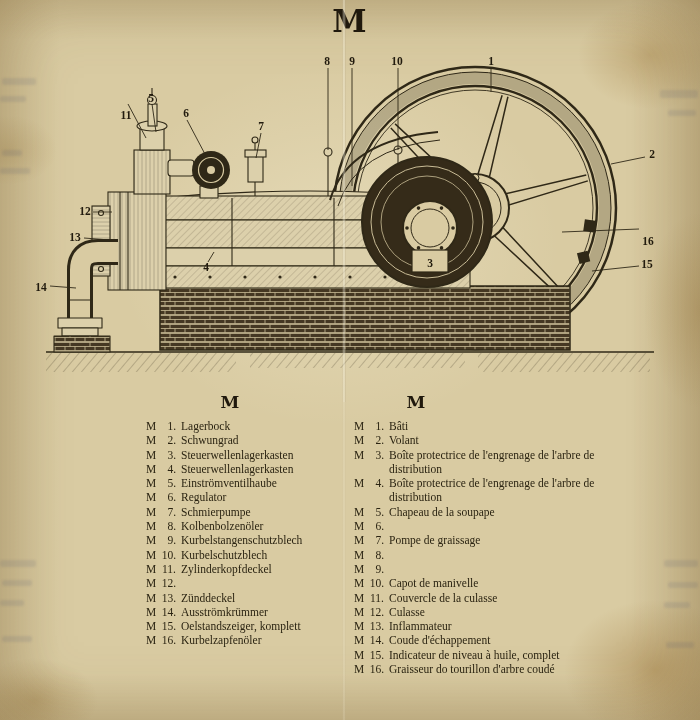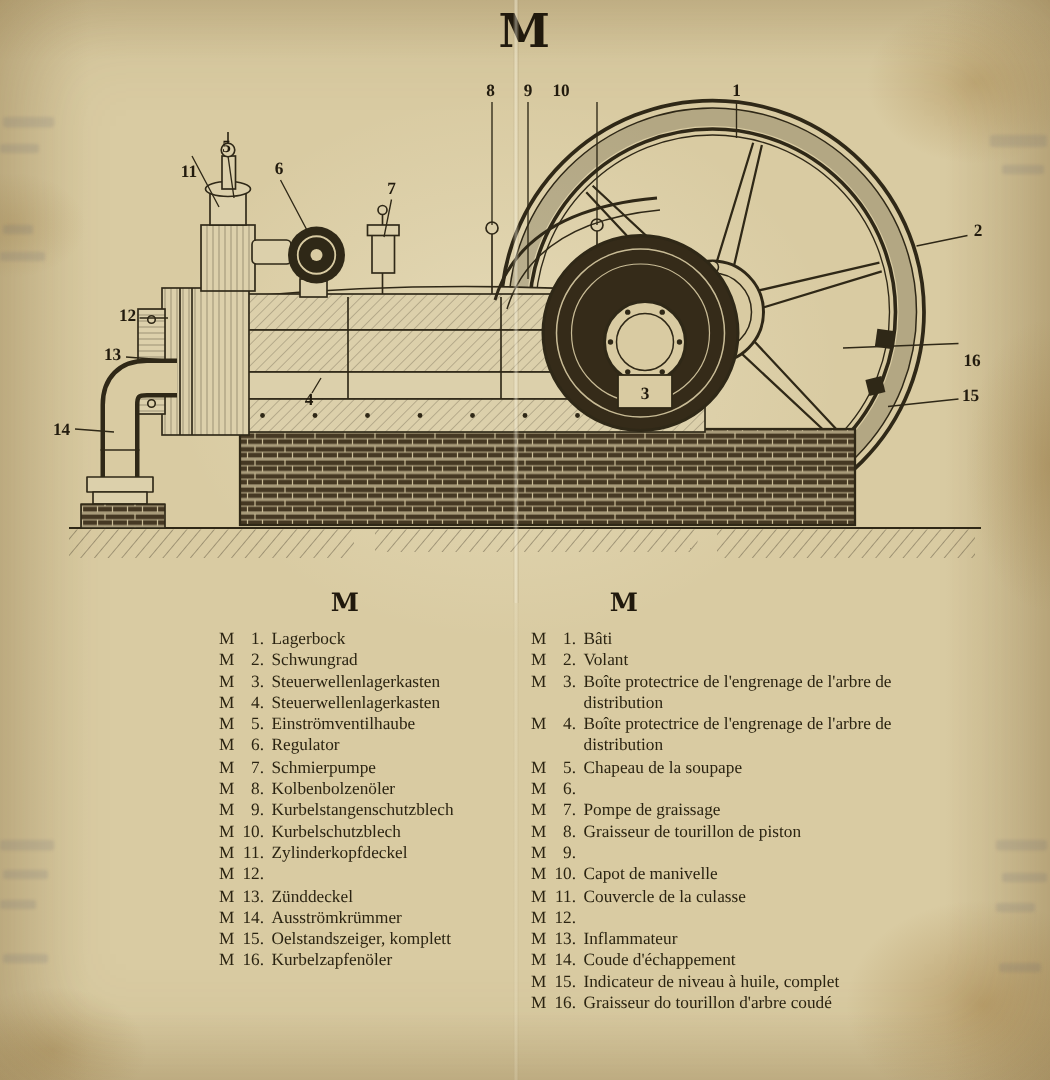--- a/index.html
+++ b/index.html
@@ -252,21 +252,21 @@
       M93 212 L112 212 M84 238 L110 240 M50 286 L76 288 M208 262 L214 252"></path>
   </svg>
 
   <div>
     <span class="co" style="left:126px;top:116px">11</span>
     <span class="co" style="left:151px;top:99px">5</span>
     <span class="co" style="left:186px;top:114px">6</span>
     <span class="co" style="left:261px;top:127px">7</span>
     <span class="co" style="left:327px;top:62px">8</span>
     <span class="co" style="left:352px;top:62px">9</span>
-    <span class="co" style="left:374px;top:62px">10</span>
+    <span class="co" style="left:397px;top:62px">10</span>
     <span class="co" style="left:491px;top:62px">1</span>
     <span class="co" style="left:652px;top:155px">2</span>
     <span class="co" style="left:648px;top:242px">16</span>
     <span class="co" style="left:647px;top:265px">15</span>
     <span class="co" style="left:85px;top:212px">12</span>
     <span class="co" style="left:75px;top:238px">13</span>
     <span class="co" style="left:41px;top:288px">14</span>
     <span class="co" style="left:206px;top:268px">4</span>
     <span class="co" style="left:430px;top:264px">3</span>
   </div>
@@ -411,21 +411,20 @@
 
       <div class="row">
         <span class="lm">M</span>
         <span class="ln">7.</span>
         <span class="lt">Pompe de graissage</span>
       </div>
 
       <div class="row">
         <span class="lm">M</span>
         <span class="ln">8.</span>
-        <span class="lt">Graisseur de tourillon de piston</span>
       </div>
 
       <div class="row">
         <span class="lm">M</span>
         <span class="ln">9.</span>
       </div>
 
       <div class="row">
         <span class="lm">M</span>
         <span class="ln">10.</span>
@@ -434,20 +433,21 @@
 
       <div class="row">
         <span class="lm">M</span>
         <span class="ln">11.</span>
         <span class="lt">Couvercle de la culasse</span>
       </div>
 
       <div class="row">
         <span class="lm">M</span>
         <span class="ln">12.</span>
+        <span class="lt">Culasse</span>
       </div>
 
       <div class="row">
         <span class="lm">M</span>
         <span class="ln">13.</span>
         <span class="lt">Inflammateur</span>
       </div>
 
       <div class="row">
         <span class="lm">M</span>

